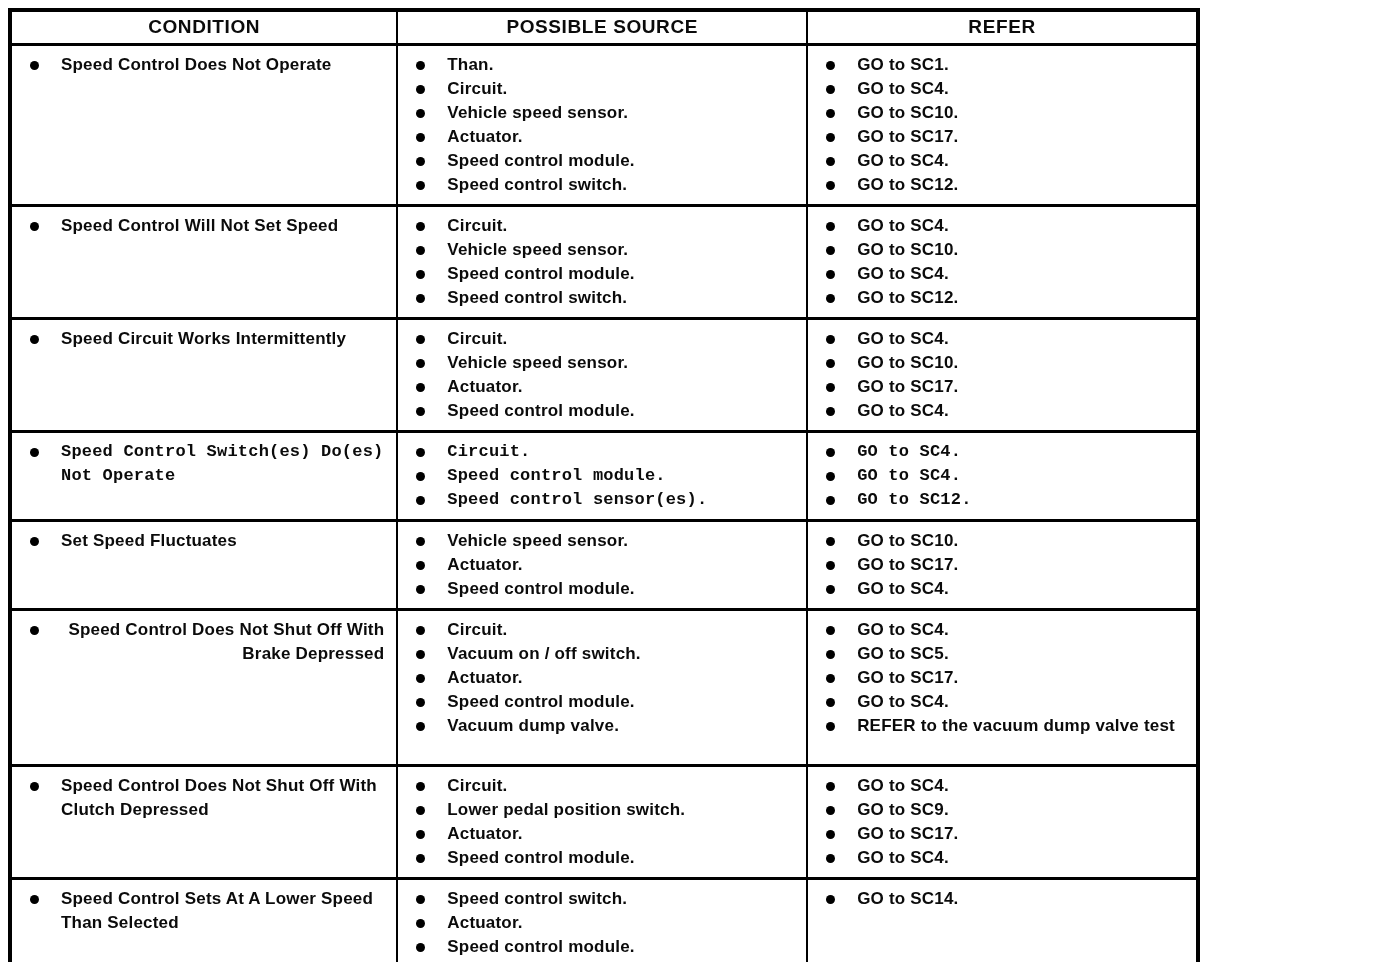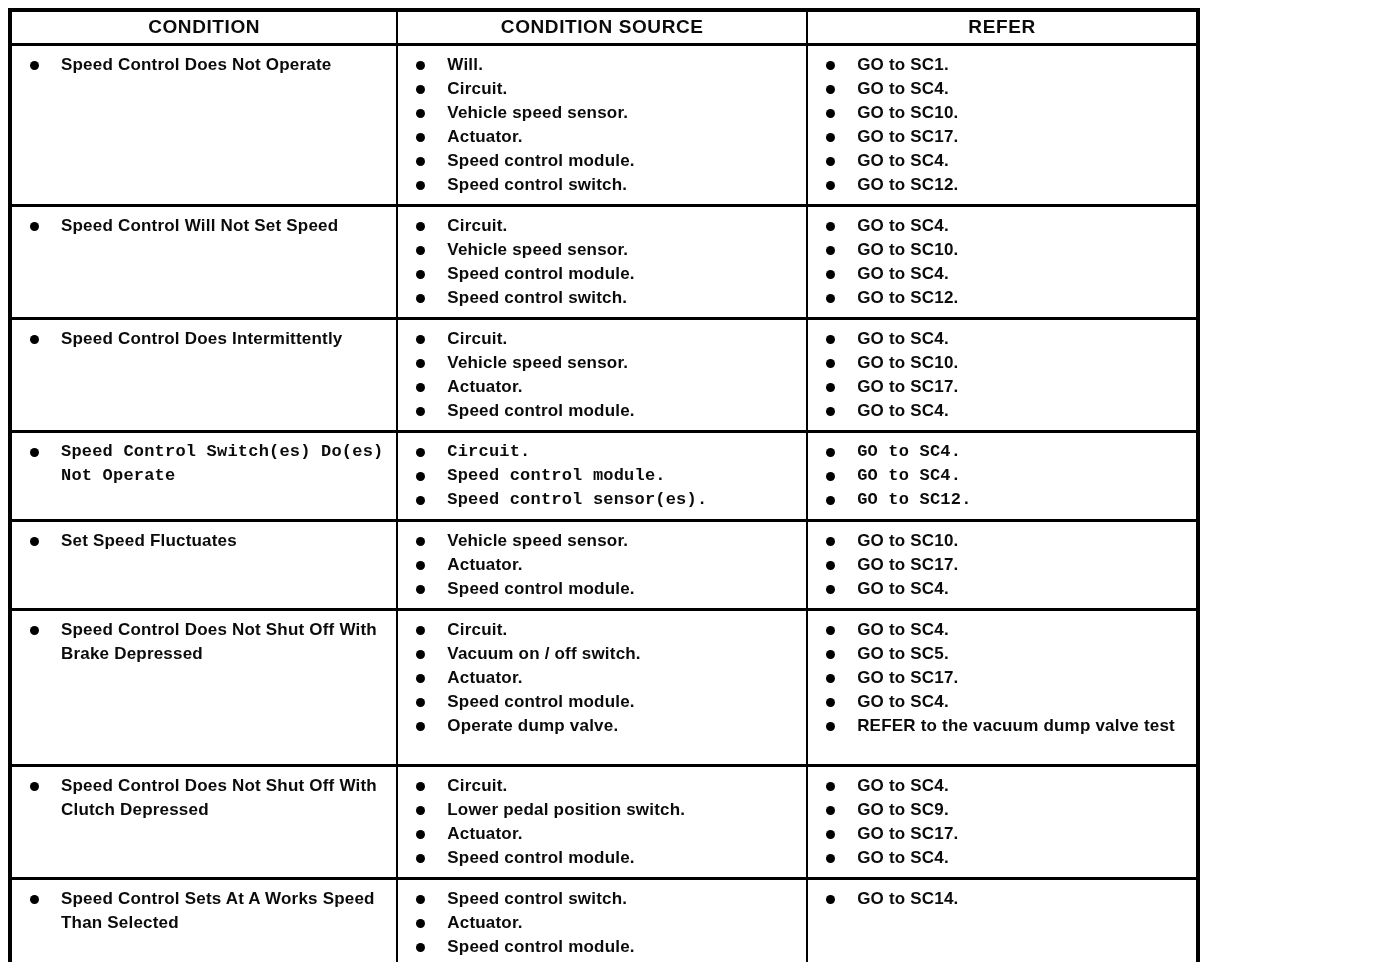--- a/index.html
+++ b/index.html
@@ -64,53 +64,53 @@
   .item-text {
     margin-left: 22px;
     padding-right: 6px;
   }
   
   tbody tr:nth-child(1) { height: 158px; margin-top: 24px; }
   tbody tr:nth-child(2) { height: 108px; }
   tbody tr:nth-child(3) { height: 108px; }
   tbody tr:nth-child(4) { height: 84px; font-family: Liberation Mono, monospace; }
   tbody tr:nth-child(5) { height: 84px; margin-top: 36px; }
-  tbody tr:nth-child(6) { height: 156px; }
+  tbody tr:nth-child(6) { height: 156px; text-align: right; }
   tbody tr:nth-child(7) { height: 108px; }
   tbody tr:nth-child(8) { height: 84px; }
 </style>
 </head>
 <body>
 
 <div class="page">
   <table class="diag-table">
     <colgroup>
       <col class="col-condition">
       <col class="col-source">
       <col class="col-action">
     </colgroup>
     <thead>
       <tr>
         <th class="col-header">CONDITION</th>
-        <th class="col-header">CONDITION SOURCE</th>
+        <th class="col-header">POSSIBLE SOURCE</th>
         <th class="col-header">REFER</th>
       </tr>
     </thead>
     <tbody id="table-body">
         <tr>
           <td class="cell cell-condition">
             <div class="item">
               <span class="bullet"></span>
               <span class="item-text">Speed Control Does Not Operate</span>
             </div>
           </td>
           <td class="cell cell-source">
             <div class="item">
               <span class="bullet"></span>
-              <span class="item-text">Will.</span>
+              <span class="item-text">Than.</span>
             </div>
             <div class="item">
               <span class="bullet"></span>
               <span class="item-text">Circuit.</span>
             </div>
             <div class="item">
               <span class="bullet"></span>
               <span class="item-text">Vehicle speed sensor.</span>
             </div>
             <div class="item">
@@ -194,21 +194,21 @@
             <div class="item">
               <span class="bullet"></span>
               <span class="item-text">GO to SC12.</span>
             </div>
           </td>
         </tr>
         <tr>
           <td class="cell cell-condition">
             <div class="item">
               <span class="bullet"></span>
-              <span class="item-text">Speed Control Does Intermittently</span>
+              <span class="item-text">Speed Circuit Works Intermittently</span>
             </div>
           </td>
           <td class="cell cell-source">
             <div class="item">
               <span class="bullet"></span>
               <span class="item-text">Circuit.</span>
             </div>
             <div class="item">
               <span class="bullet"></span>
               <span class="item-text">Vehicle speed sensor.</span>
@@ -332,21 +332,21 @@
             <div class="item">
               <span class="bullet"></span>
               <span class="item-text">Actuator.</span>
             </div>
             <div class="item">
               <span class="bullet"></span>
               <span class="item-text">Speed control module.</span>
             </div>
             <div class="item">
               <span class="bullet"></span>
-              <span class="item-text">Operate dump valve.</span>
+              <span class="item-text">Vacuum dump valve.</span>
             </div>
           </td>
           <td class="cell cell-action">
             <div class="item">
               <span class="bullet"></span>
               <span class="item-text">GO to SC4.</span>
             </div>
             <div class="item">
               <span class="bullet"></span>
               <span class="item-text">GO to SC5.</span>
@@ -406,21 +406,21 @@
             <div class="item">
               <span class="bullet"></span>
               <span class="item-text">GO to SC4.</span>
             </div>
           </td>
         </tr>
         <tr>
           <td class="cell cell-condition">
             <div class="item">
               <span class="bullet"></span>
-              <span class="item-text">Speed Control Sets At A Works Speed Than Selected</span>
+              <span class="item-text">Speed Control Sets At A Lower Speed Than Selected</span>
             </div>
           </td>
           <td class="cell cell-source">
             <div class="item">
               <span class="bullet"></span>
               <span class="item-text">Speed control switch.</span>
             </div>
             <div class="item">
               <span class="bullet"></span>
               <span class="item-text">Actuator.</span>

